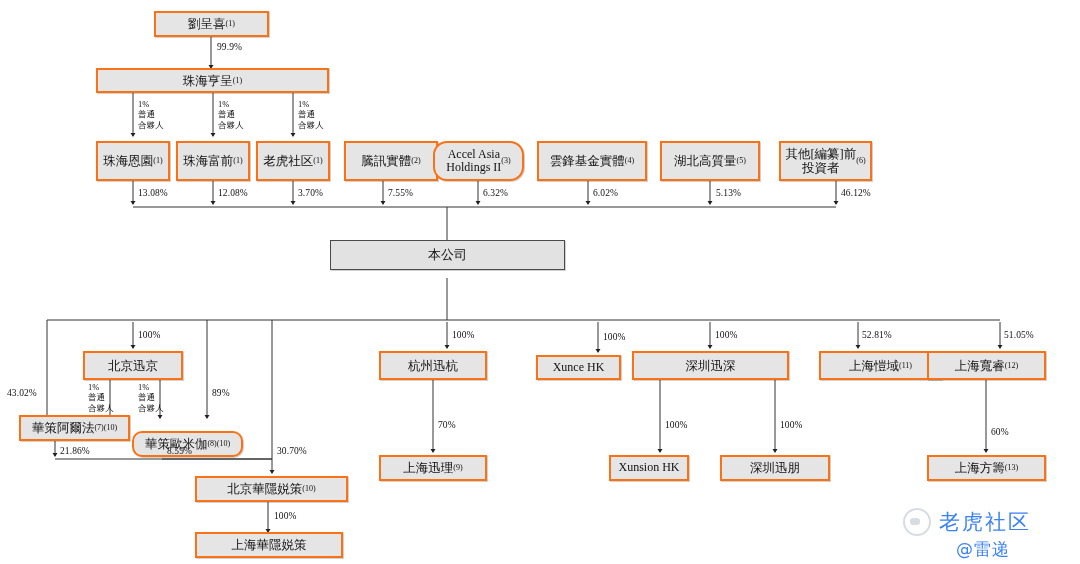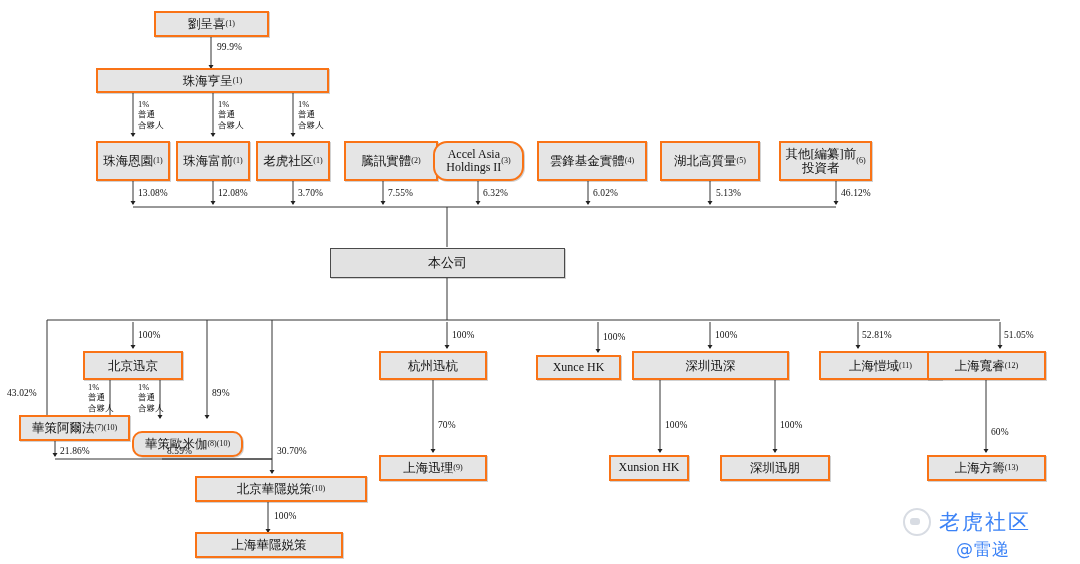--- a/index.html
+++ b/index.html
@@ -223,21 +223,21 @@
 
   <div class="edge-label" style="left:138px; top:188px;">13.08%</div>
   <div class="edge-label" style="left:218px; top:188px;">12.08%</div>
   <div class="edge-label" style="left:298px; top:188px;">3.70%</div>
   <div class="edge-label" style="left:388px; top:188px;">7.55%</div>
   <div class="edge-label" style="left:483px; top:188px;">6.32%</div>
   <div class="edge-label" style="left:593px; top:188px;">6.02%</div>
   <div class="edge-label" style="left:716px; top:188px;">5.13%</div>
   <div class="edge-label" style="left:841px; top:188px;">46.12%</div>
 
-  <div class="node company" style="left:330px; top:248px; width:235px; height:30px;">
+  <div class="node company" style="left:330px; top:240px; width:235px; height:30px;">
     <span>本公司</span>
   </div>
 
   <div class="node" style="left:83px; top:351px; width:100px; height:29px;">
     <span>北京迅京</span>
   </div>
   <div class="node" style="left:379px; top:351px; width:108px; height:29px;">
     <span>杭州迅杭</span>
   </div>
   <div class="node latin" style="left:536px; top:355px; width:85px; height:25px;">
@@ -278,21 +278,21 @@
   </div>
   <div class="node" style="left:132px; top:431px; width:111px; height:26px;border-radius:10px;">
     <span>華策歐米伽</span>
       <span class="sup">(8)(10)</span>
   </div>
 
   <div class="edge-label" style="left:60px; top:446px;">21.86%</div>
   <div class="edge-label" style="left:167px; top:446px;">8.59%</div>
   <div class="edge-label" style="left:277px; top:446px;">30.70%</div>
 
-  <div class="node" style="left:195px; top:476px; width:172px; height:26px;">
+  <div class="node" style="left:195px; top:476px; width:153px; height:26px;">
     <span>北京華隱娧策</span>
       <span class="sup">(10)</span>
   </div>
   <div class="edge-label" style="left:274px; top:511px;">100%</div>
   <div class="node" style="left:195px; top:532px; width:148px; height:26px;">
     <span>上海華隱娧策</span>
   </div>
 
   <div class="edge-label" style="left:438px; top:420px;">70%</div>
   <div class="node" style="left:379px; top:455px; width:108px; height:26px;">

